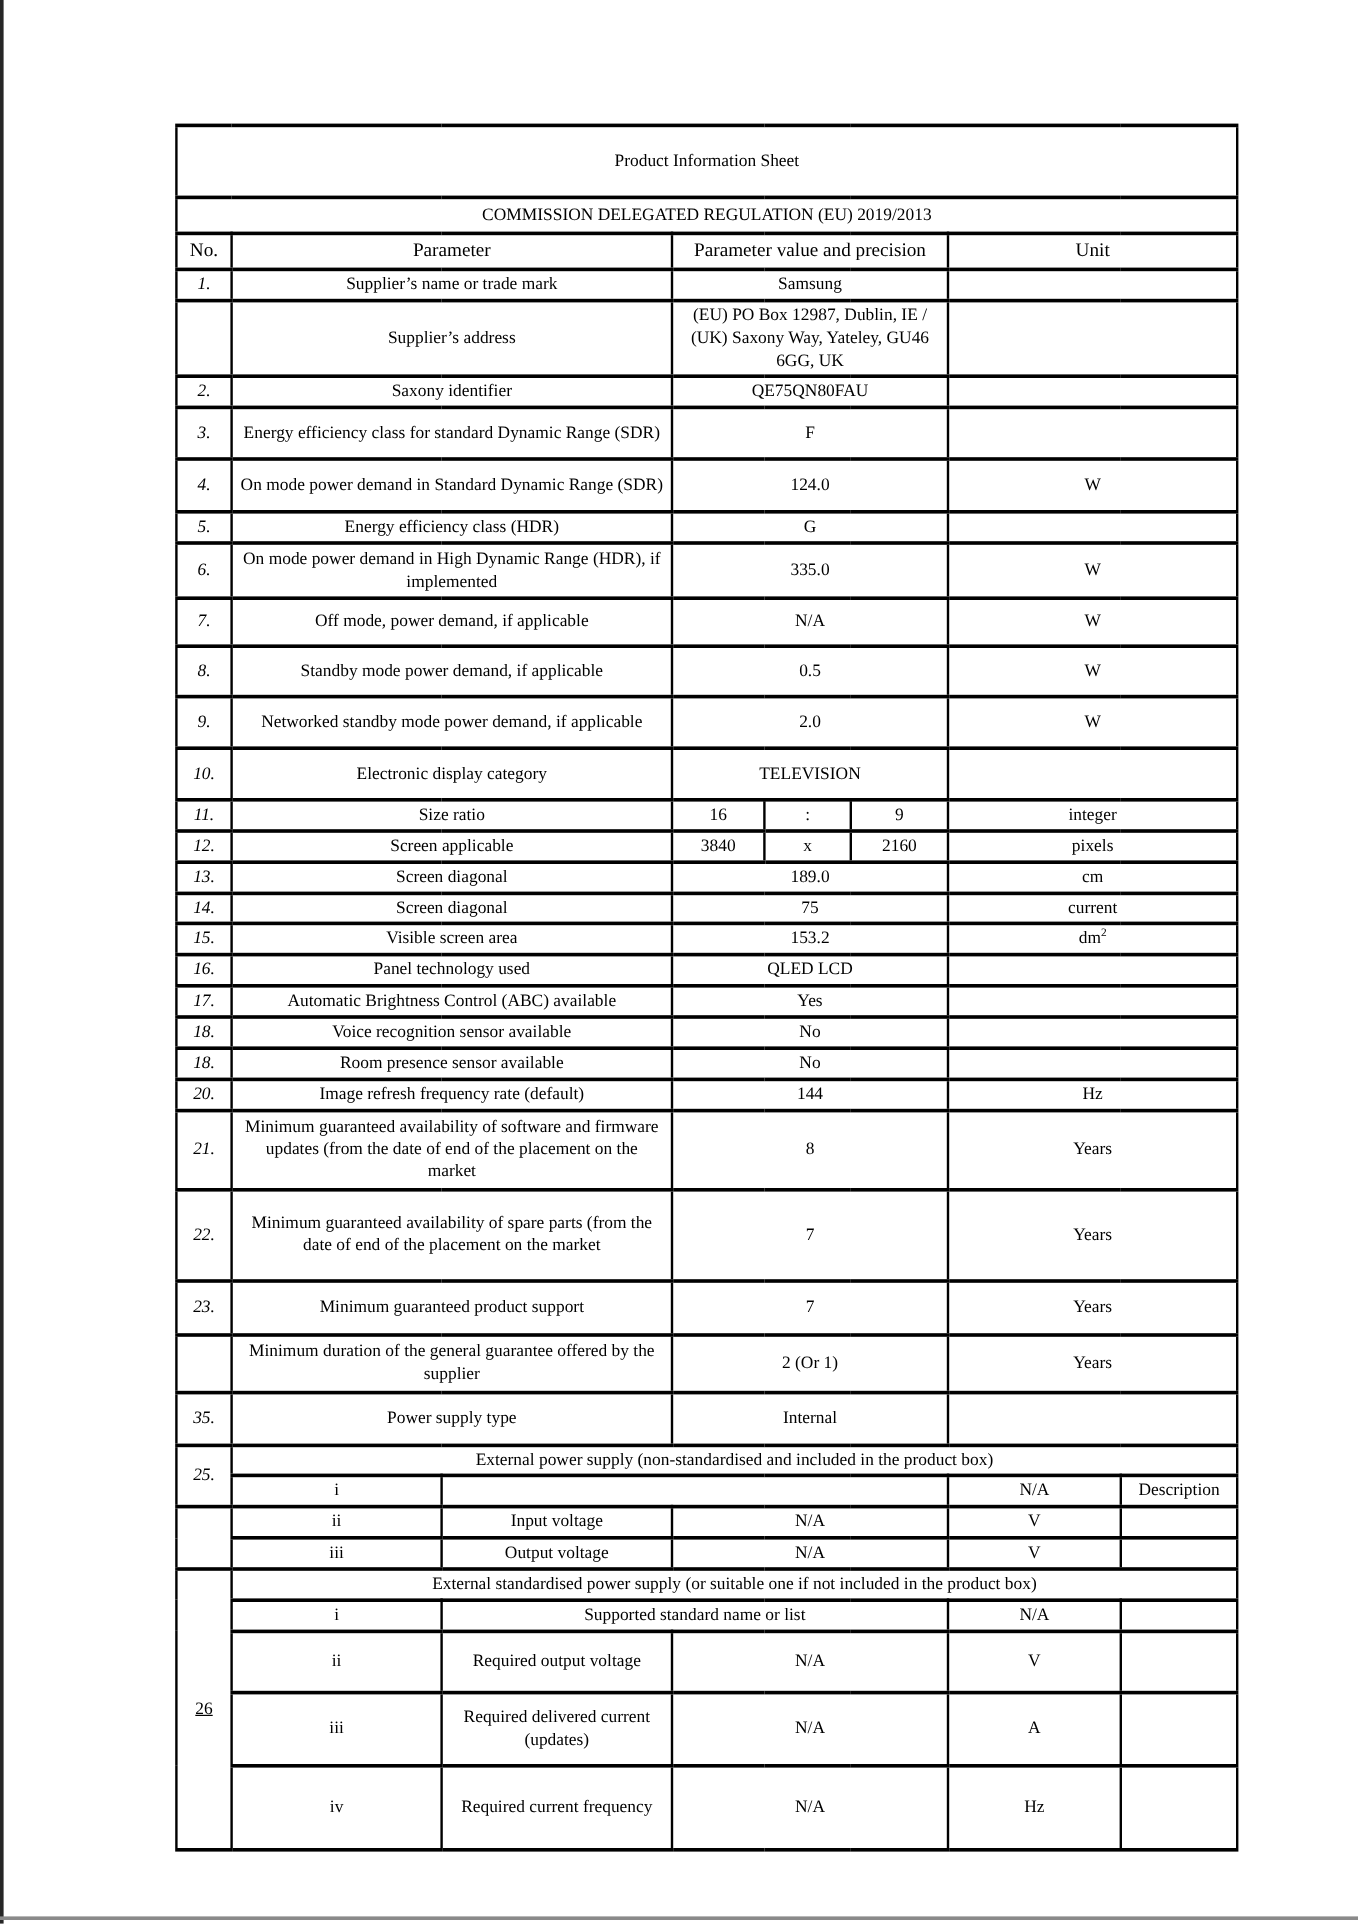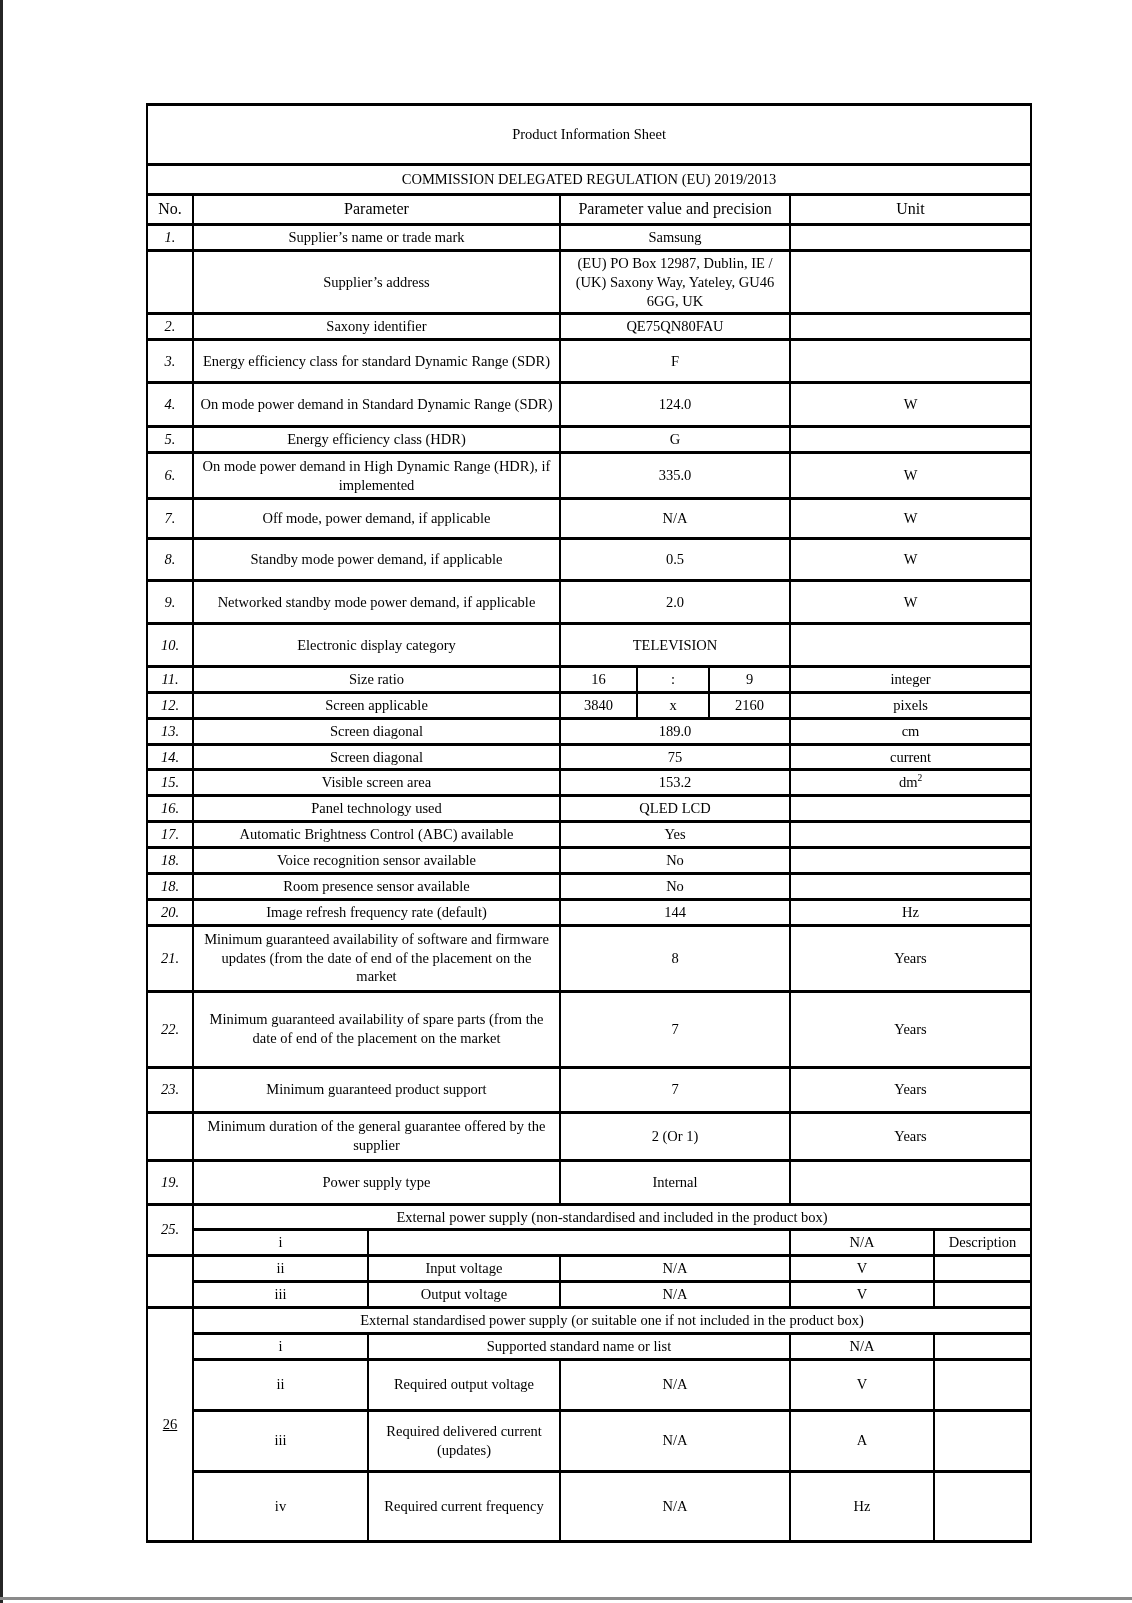--- a/index.html
+++ b/index.html
@@ -226,21 +226,21 @@
       <td colspan="3">7</td>
       <td colspan="2">Years</td>
     </tr>
     <tr style="height:48px">
       <td class="no"></td>
       <td colspan="2">Minimum duration of the general guarantee offered by the supplier</td>
       <td colspan="3">2 (Or 1)</td>
       <td colspan="2">Years</td>
     </tr>
     <tr style="height:44px">
-      <td class="no">19.</td>
+      <td class="no">35.</td>
       <td colspan="2">Power supply type</td>
       <td colspan="3">Internal</td>
       <td colspan="2"></td>
     </tr>
 
     <tr style="height:24px">
       <td class="no" rowspan="2">25.</td>
       <td colspan="7">External power supply (non-standardised and included in the product box)</td>
     </tr>
     <tr style="height:25px">

